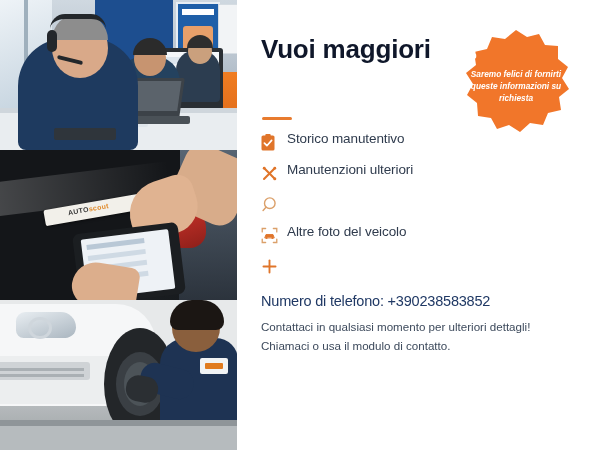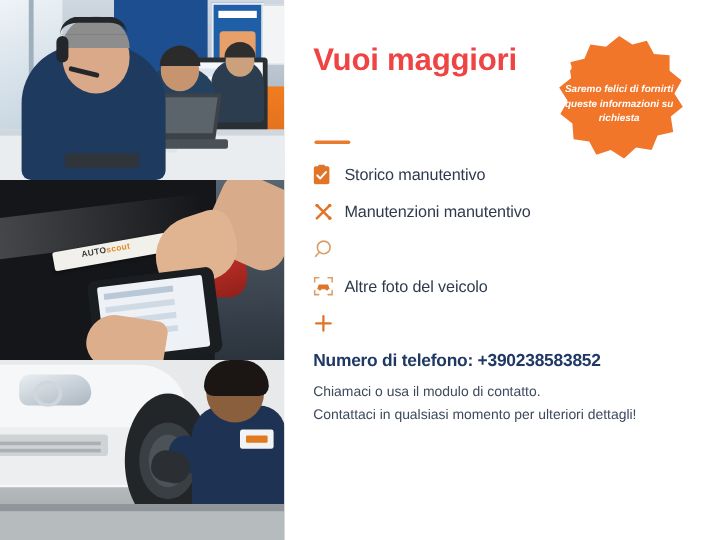--- a/index.html
+++ b/index.html
@@ -85,38 +85,38 @@
   .p3 .badge{position:absolute;left:200px;top:58px;width:28px;height:16px;background:#f1f3f4;border-radius:2px;}
   .p3 .badge:after{content:"";position:absolute;left:5px;top:5px;width:18px;height:6px;background:#e07b1f;border-radius:1px;}
   .p3 .lift{position:absolute;left:0;bottom:0;width:237px;height:30px;background:#b6bbbe;}
   .p3 .lift:before{content:"";position:absolute;left:0;top:0;width:237px;height:6px;background:#8f9599;}
   .p3 .bench{position:absolute;right:0;top:92px;width:74px;height:40px;background:#d5d8da;border-top:3px solid #b3b8bb;}
 
   
   .content{position:relative;flex:1;height:450px;background:#ffffff;padding:0;}
 
   .headline{position:absolute;left:24px;top:34px;width:230px;
-    font-size:26px;line-height:1.17;font-weight:700;color:#ef4444;letter-spacing:-.2px;}
+    font-size:26px;line-height:1.17;font-weight:700;color:#0f172a;letter-spacing:-.2px;}
 
   .divider{position:absolute;left:25px;top:117px;width:30px;height:3px;background:#e87b2e;border-radius:2px;}
 
   
   .badge-wrap{position:absolute;left:222px;top:28px;width:114px;height:114px;}
   .badge-wrap svg{position:absolute;left:0;top:0;}
   .badge-ico{position:absolute;left:0;top:16px;width:114px;text-align:center;color:#fff;font-size:17px;line-height:1;}
   .badge-txt{position:absolute;left:10px;top:40px;width:94px;text-align:center;color:#ffffff;
     font-size:8.3px;line-height:1.45;font-weight:700;font-style:italic;}
 
   
   .features{position:absolute;left:24px;top:131px;width:250px;}
-  .feature{display:flex;align-items:center;height:28px;margin-bottom:3px;}
+  .feature{display:flex;align-items:flex-start;height:28px;margin-bottom:3px;}
   .feat-ico{width:26px;height:22px;flex:0 0 26px;display:flex;align-items:center;justify-content:flex-start;color:#e0752a;}
   .feat-label{font-size:13.5px;color:#2f3b4d;letter-spacing:-.1px;}
 
-  .phone{position:absolute;left:24px;top:293px;font-size:14.5px;font-weight:700;color:#1f3864;letter-spacing:-.2px;}
+  .phone{position:absolute;left:24px;top:293px;font-size:14.5px;font-weight:400;color:#1f3864;letter-spacing:-.2px;}
   .contact{position:absolute;left:24px;top:318px;width:290px;font-size:11.6px;line-height:1.62;color:#3d4a5c;}
 </style>
 </head>
 <body>
 
 <div class="page">
 
   <div class="photo-col">
 
     <div class="photo p1">
@@ -229,21 +229,21 @@
       <div class="feature">
         <span class="feat-ico">
           <svg width="17" height="17" viewBox="0 0 18 18" stroke="#e0752a" stroke-width="2.2" stroke-linecap="round" fill="none">
             <path d="M3.2 3.2 L14.8 14.8"></path>
             <path d="M14.8 3.2 L3.2 14.8"></path>
             <circle cx="3.4" cy="3.4" r="1.5" fill="#e0752a" stroke="none"></circle>
             <circle cx="14.6" cy="3.4" r="1.5" fill="#e0752a" stroke="none"></circle>
             <circle cx="14.6" cy="14.6" r="1.6" fill="#e0752a" stroke="none"></circle>
           </svg>
         </span>
-        <span class="feat-label">Manutenzioni manutentivo</span>
+        <span class="feat-label">Manutenzioni ulteriori</span>
       </div>
 
       <div class="feature">
         <span class="feat-ico">
           <svg width="17" height="17" viewBox="0 0 18 18" stroke="#dba06a" stroke-width="1.5" fill="none" stroke-linecap="round">
             <circle cx="9.3" cy="7.6" r="5.6"></circle>
             <path d="M5.3 11.9 L2.2 15.4"></path>
           </svg>
         </span>
       </div>
@@ -270,18 +270,18 @@
               <path d="M2.6 9 H15.4"></path>
           </svg>
         </span>
       </div>
 
     </div>
 
     <div class="phone">Numero di telefono: +390238583852</div>
 
     <div class="contact">
+      <div>Contattaci in qualsiasi momento per ulteriori dettagli!</div>
       <div>Chiamaci o usa il modulo di contatto.</div>
-      <div>Contattaci in qualsiasi momento per ulteriori dettagli!</div>
     </div>
 
   </div>
 </div>
 
 </body></html>

